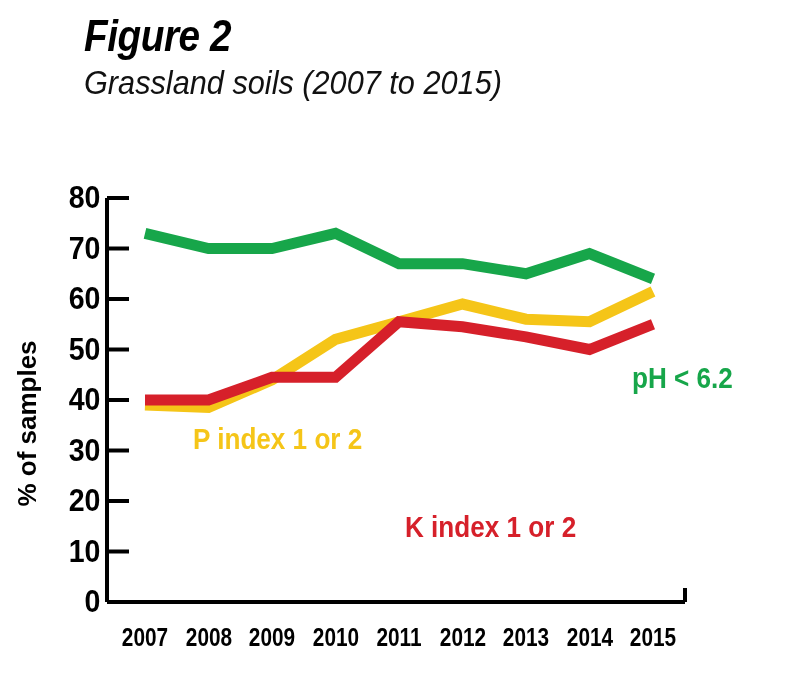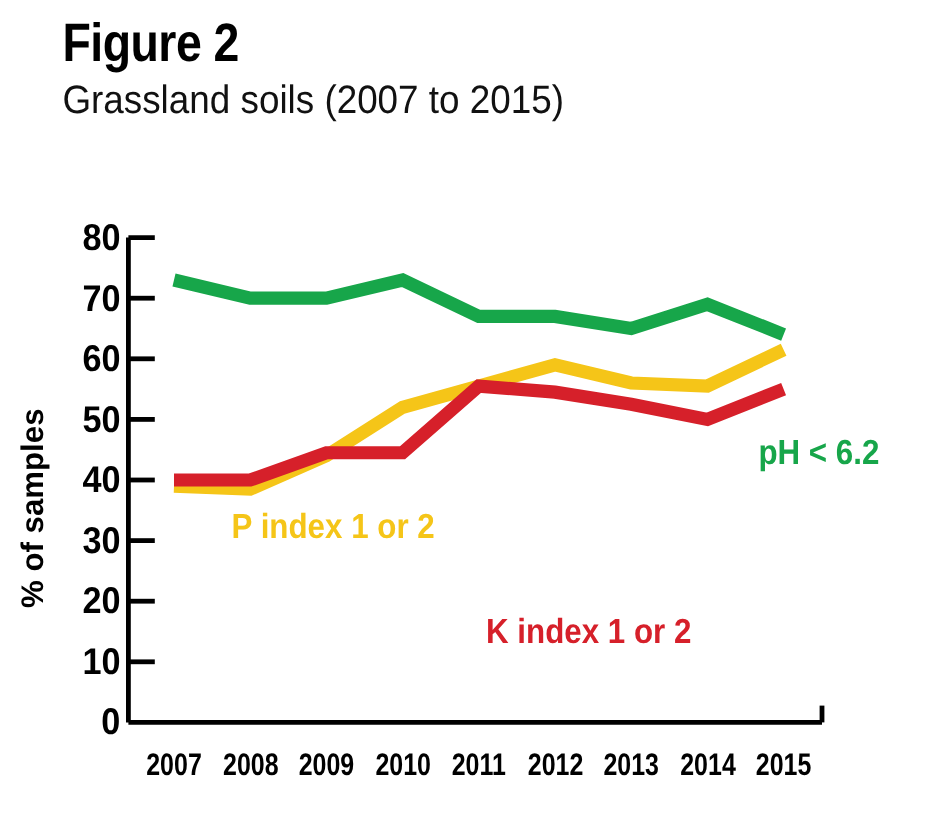--- a/index.html
+++ b/index.html
@@ -11,23 +11,24 @@
     width: 790px; height: 686px;
     font-family: "Liberation Sans", sans-serif;
     color: #000000;
     position: relative;
     overflow: hidden;
   }
 
   
   #header {
     position: absolute;
-    left: 52px;
+    left: 84px;
     top: 12px;
     width: 700px;
+    font-style: italic;
   }
   #fig-title {
     font-family: "Liberation Sans", sans-serif;
     font-weight: bold;
     font-size: 45px;
     line-height: 48px;
     letter-spacing: -0.5px;
     transform: scaleX(0.86);
     transform-origin: left center;
     color: #000;

